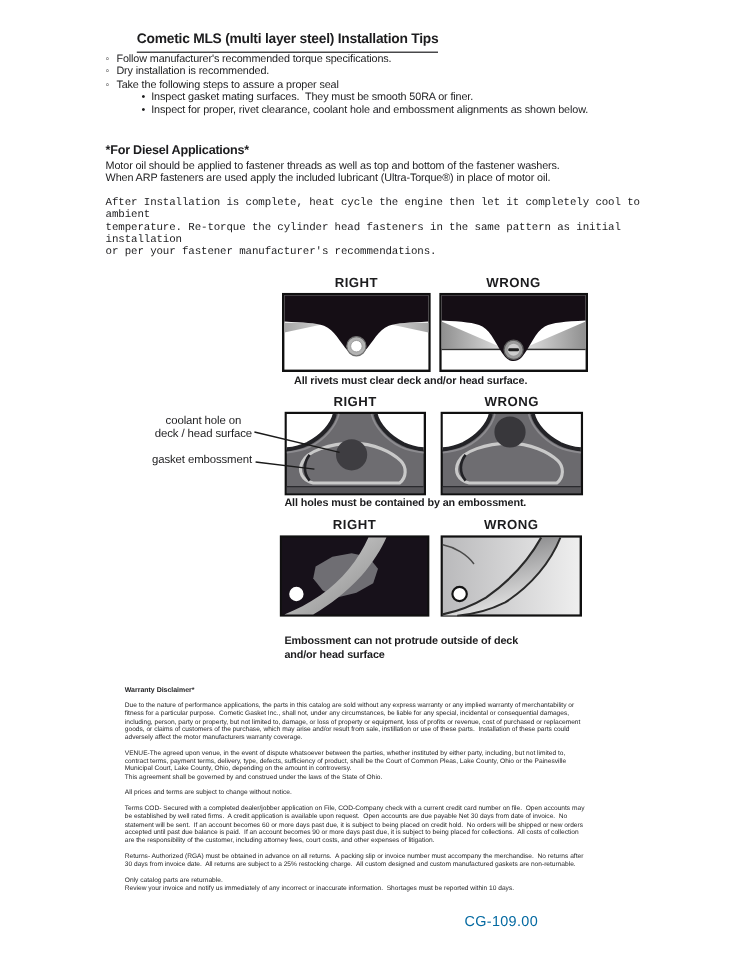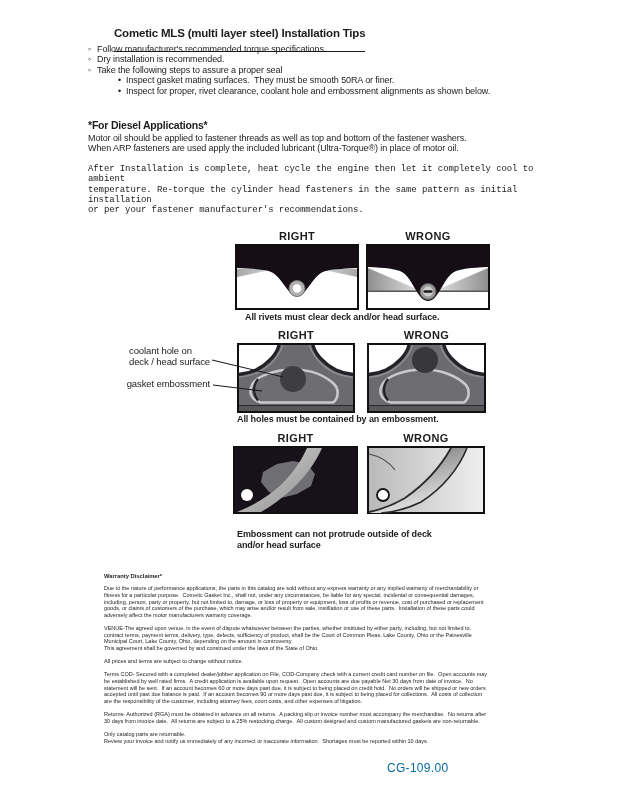--- a/index.html
+++ b/index.html
@@ -1,37 +1,37 @@
 <!DOCTYPE html>
 <html><head>
 <meta charset="utf-8">
 <style>
   html,body{margin:0;padding:0;background:#ffffff;}
   .page{position:relative;width:618px;height:800px;background:#ffffff;overflow:hidden;
         font-family:"Liberation Sans","DejaVu Sans",sans-serif;color:#1c1c1e;}
 
   .title{position:absolute;left:114px;top:27px;font-size:11.5px;font-weight:bold;
-         letter-spacing:-0.2px;border-bottom:1.6px solid #1c1c1e;padding-bottom:12px;white-space:pre;}
+         letter-spacing:-0.2px;border-bottom:1.6px solid #1c1c1e;padding-bottom:4px;white-space:pre;}
 
   .bullets{position:absolute;left:88px;top:44px;font-size:9px;line-height:10.4px;letter-spacing:-0.1px;}
   .b-row{display:flex;}
   .b-mark{width:9px;flex:0 0 9px;}
   .b-row.sub{padding-left:30px;}
   .b-row.sub .b-mark{width:8px;flex:0 0 8px;}
   .b-text{white-space:pre;}
 
   .diesel-heading{position:absolute;left:88px;top:119px;font-size:10.5px;font-weight:bold;letter-spacing:-0.2px;white-space:pre;}
   .body-para{position:absolute;left:88px;font-size:9px;line-height:10.3px;letter-spacing:-0.1px;white-space:pre-line;width:460px;}
   .p1{top:133px;} .p2{top:164px;font-family:Liberation Mono, monospace;} .p3{top:205px;}
 
   .dg-header{position:absolute;font-size:11px;font-weight:bold;letter-spacing:0.4px;text-align:center;white-space:pre;}
   .panel{position:absolute;display:block;}
   .caption{position:absolute;left:237px;font-size:9px;font-weight:bold;letter-spacing:-0.1px;
            line-height:10.6px;white-space:pre-line;}
-  .dg-label{position:absolute;right:408px;text-align:left;font-size:9.5px;line-height:10.5px;
+  .dg-label{position:absolute;right:408px;text-align:center;font-size:9.5px;line-height:10.5px;
             letter-spacing:-0.1px;white-space:pre-line;}
   .leader{position:absolute;left:205px;top:352px;pointer-events:none;}
 
   .legal{position:absolute;left:104px;top:573px;font-size:5.5px;line-height:6.7px;color:#242426;}
   .legal .lg-head{font-weight:bold;font-size:5.8px;margin:0 0 5.4px 0;white-space:pre;}
   .legal p{margin:0 0 6.4px 0;white-space:pre;}
 
   .page-code{position:absolute;left:387px;top:761px;font-size:12px;letter-spacing:0.3px;color:#0369a1;white-space:pre;}
 </style>
 </head>

